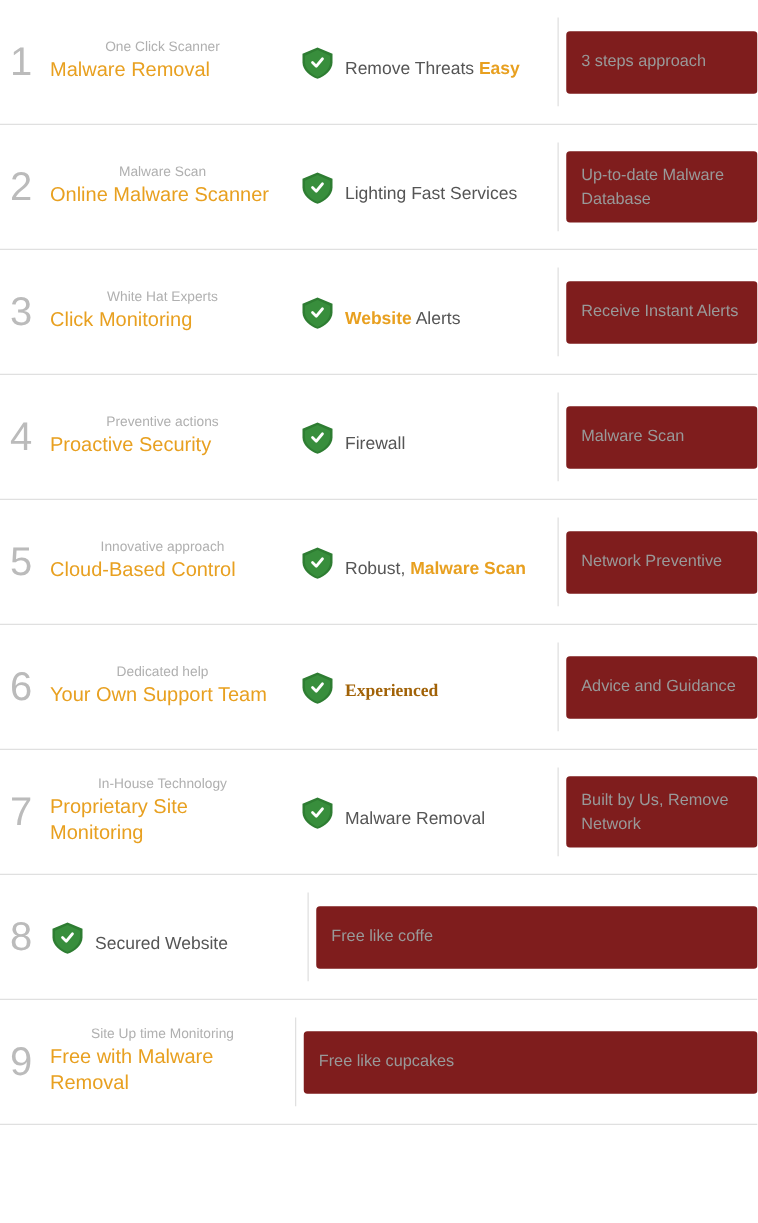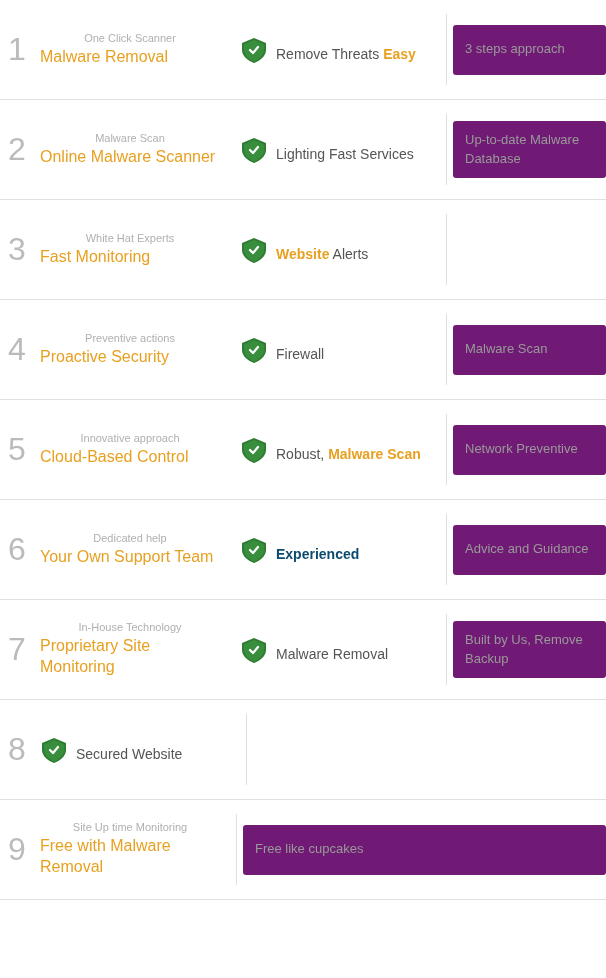--- a/index.html
+++ b/index.html
@@ -57,21 +57,21 @@
       height: 28px;
       flex-shrink: 0;
     }
     .feature-text {
       font-size: 14px;
       color: #555;
       line-height: 1.3;
     }
     .col-badge {
       flex: 1;
-      background: #701a75;
+      background: #7f1d1d;
       border-radius: 3px;
       padding: 10px 12px;
       font-size: 13px;
       color: #999;
       line-height: 1.4;
       min-height: 50px;
       display: flex;
       align-items: center;
     }
     .divider-v {
@@ -117,31 +117,32 @@
   </svg></span>
       <span class="feature-text">Lighting Fast Services</span>
     </div>
     <div class="divider-v"></div>
     <div class="col-badge">Up-to-date Malware Database</div>
   </div>
     <div class="row">
     <div class="col-num">3</div>
     <div class="col-title">
       <div class="subtitle">White Hat Experts</div>
-      <div class="main-title">Fast Monitoring</div>
+      <div class="main-title">Click Monitoring</div>
     </div>
     <div class="col-feature">
       <span class="shield-icon"><svg width="28" height="28" viewBox="0 0 28 28" xmlns="http://www.w3.org/2000/svg">
     <path d="M14 2 L26 7 L26 14 C26 20 20 25 14 27 C8 25 2 20 2 14 L2 7 Z" fill="#2e7d32"></path>
     <path d="M14 4 L24 8.5 L24 14 C24 19 19 23.5 14 25.5 C9 23.5 4 19 4 14 L4 8.5 Z" fill="#388e3c"></path>
     <path d="M10 14 L13 17 L18 11" stroke="#fff" stroke-width="2.2" fill="none" stroke-linecap="round" stroke-linejoin="round"></path>
   </svg></span>
       <span class="feature-text"><span style="color:#e8a020;font-weight:600;">Website</span> Alerts</span>
     </div>
     <div class="divider-v"></div>
+    <div class="col-badge">Receive Instant Alerts</div>
   </div>
     <div class="row">
     <div class="col-num">4</div>
     <div class="col-title">
       <div class="subtitle">Preventive actions</div>
       <div class="main-title">Proactive Security</div>
     </div>
     <div class="col-feature">
       <span class="shield-icon"><svg width="28" height="28" viewBox="0 0 28 28" xmlns="http://www.w3.org/2000/svg">
     <path d="M14 2 L26 7 L26 14 C26 20 20 25 14 27 C8 25 2 20 2 14 L2 7 Z" fill="#2e7d32"></path>
@@ -175,53 +176,54 @@
     <div class="col-title">
       <div class="subtitle">Dedicated help</div>
       <div class="main-title">Your Own Support Team</div>
     </div>
     <div class="col-feature">
       <span class="shield-icon"><svg width="28" height="28" viewBox="0 0 28 28" xmlns="http://www.w3.org/2000/svg">
     <path d="M14 2 L26 7 L26 14 C26 20 20 25 14 27 C8 25 2 20 2 14 L2 7 Z" fill="#2e7d32"></path>
     <path d="M14 4 L24 8.5 L24 14 C24 19 19 23.5 14 25.5 C9 23.5 4 19 4 14 L4 8.5 Z" fill="#388e3c"></path>
     <path d="M10 14 L13 17 L18 11" stroke="#fff" stroke-width="2.2" fill="none" stroke-linecap="round" stroke-linejoin="round"></path>
   </svg></span>
-      <span class="feature-text"><span style="color:#0c4a6e;font-weight:600;">Experienced</span></span>
+      <span class="feature-text"><span style="color:#a16207;font-weight:600;font-family:Liberation Serif, serif;">Experienced</span></span>
     </div>
     <div class="divider-v"></div>
     <div class="col-badge">Advice and Guidance</div>
   </div>
     <div class="row">
     <div class="col-num">7</div>
     <div class="col-title">
       <div class="subtitle">In-House Technology</div>
       <div class="main-title">Proprietary Site Monitoring</div>
     </div>
     <div class="col-feature">
       <span class="shield-icon"><svg width="28" height="28" viewBox="0 0 28 28" xmlns="http://www.w3.org/2000/svg">
     <path d="M14 2 L26 7 L26 14 C26 20 20 25 14 27 C8 25 2 20 2 14 L2 7 Z" fill="#2e7d32"></path>
     <path d="M14 4 L24 8.5 L24 14 C24 19 19 23.5 14 25.5 C9 23.5 4 19 4 14 L4 8.5 Z" fill="#388e3c"></path>
     <path d="M10 14 L13 17 L18 11" stroke="#fff" stroke-width="2.2" fill="none" stroke-linecap="round" stroke-linejoin="round"></path>
   </svg></span>
       <span class="feature-text">Malware Removal</span>
     </div>
     <div class="divider-v"></div>
-    <div class="col-badge">Built by Us, Remove Backup</div>
+    <div class="col-badge">Built by Us, Remove Network</div>
   </div>
     <div class="row">
     <div class="col-num">8</div>
     <div class="col-feature">
       <span class="shield-icon"><svg width="28" height="28" viewBox="0 0 28 28" xmlns="http://www.w3.org/2000/svg">
     <path d="M14 2 L26 7 L26 14 C26 20 20 25 14 27 C8 25 2 20 2 14 L2 7 Z" fill="#2e7d32"></path>
     <path d="M14 4 L24 8.5 L24 14 C24 19 19 23.5 14 25.5 C9 23.5 4 19 4 14 L4 8.5 Z" fill="#388e3c"></path>
     <path d="M10 14 L13 17 L18 11" stroke="#fff" stroke-width="2.2" fill="none" stroke-linecap="round" stroke-linejoin="round"></path>
   </svg></span>
       <span class="feature-text">Secured Website</span>
     </div>
     <div class="divider-v"></div>
+    <div class="col-badge">Free like coffe</div>
   </div>
     <div class="row">
     <div class="col-num">9</div>
     <div class="col-title">
       <div class="subtitle">Site Up time Monitoring</div>
       <div class="main-title">Free with Malware Removal</div>
     </div>
     <div class="divider-v"></div>
     <div class="col-badge">Free like cupcakes</div>
   </div>

